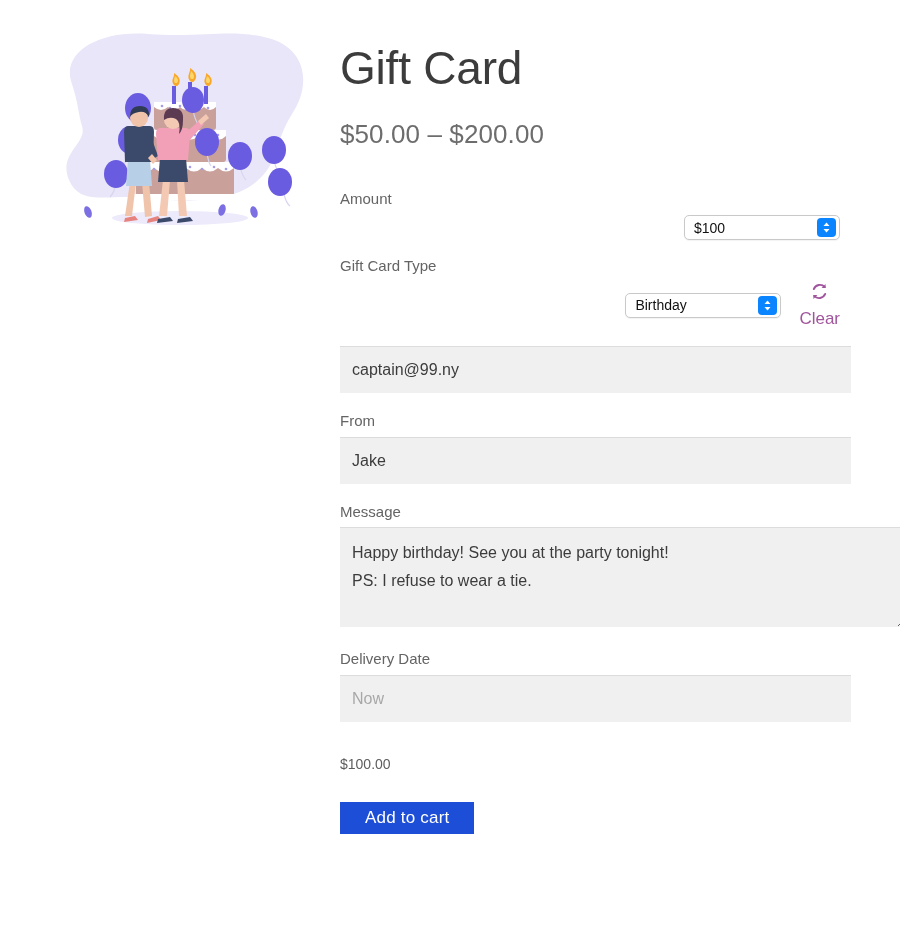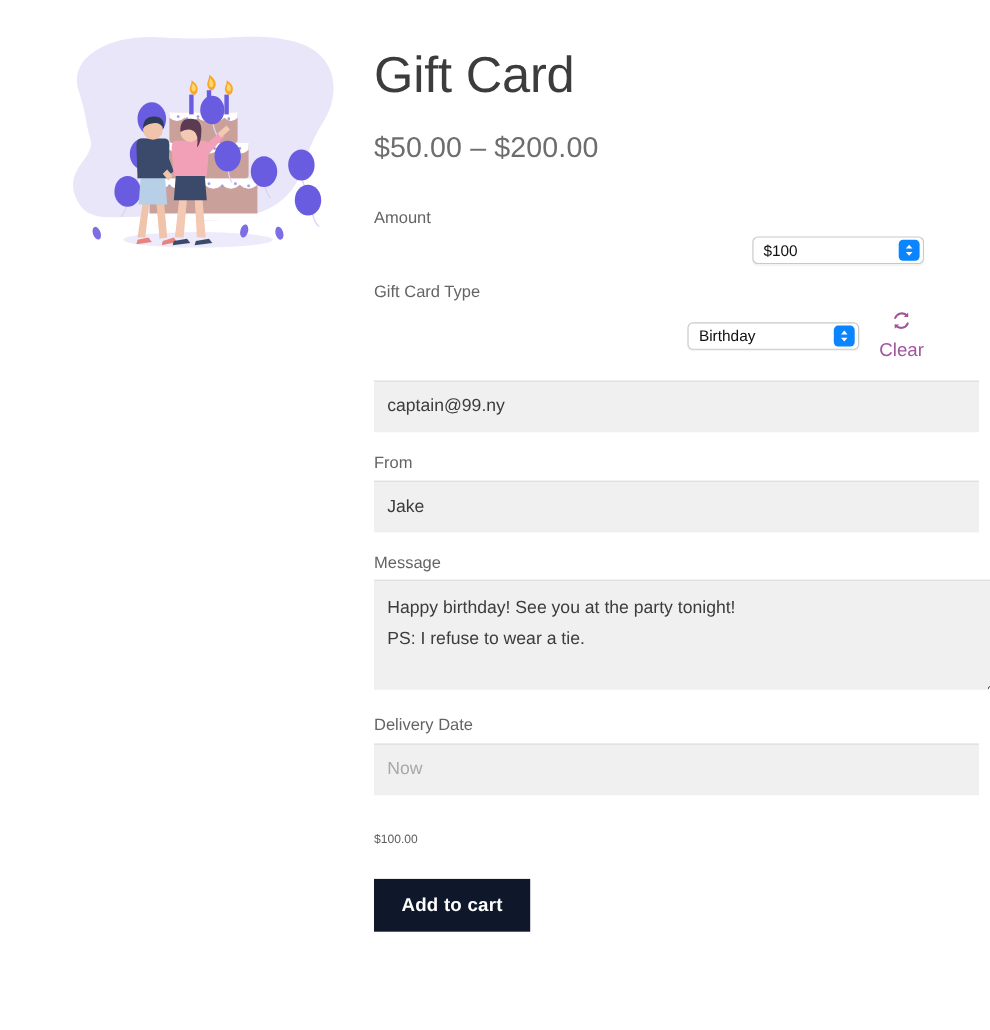--- a/index.html
+++ b/index.html
@@ -112,21 +112,21 @@
     color: #a0559c;
     font-size: 17px;
     text-decoration: none;
     cursor: pointer;
     flex-direction: column;
   }
   .clear-link .reset-icon { display: flex; }
 
   
   .text-input {
-    width: 550px;
+    width: 511px;
     height: 47px;
     box-sizing: border-box;
     background: #f0f0f0;
     border: none;
     border-top: 1px solid #dcdcdc;
     padding: 0 12px;
     font-size: 16px;
     font-family: "Liberation Sans", sans-serif;
     color: #3c3c3c;
     outline: none;
@@ -143,36 +143,36 @@
     padding: 11px 12px;
     font-size: 16px;
     line-height: 1.72;
     font-family: "Liberation Sans", sans-serif;
     color: #3c3c3c;
     outline: none;
     resize: vertical;
   }
 
   .total-price {
-    font-size: 11px;
+    font-size: 14px;
     color: #5d5d5d;
     margin-top: 34px;
   }
 
   .add-to-cart {
     margin-top: 30px;
-    background: #0f172a;
+    background: #1d4ed8;
     color: #ffffff;
     border: none;
     border-radius: 0;
     font-family: "Liberation Sans", sans-serif;
     font-size: 17px;
-    font-weight: bold;
+    font-weight: normal;
     padding: 0 25px;
-    height: 48px;
+    height: 32px;
     cursor: pointer;
     letter-spacing: 0.2px;
   }
 </style>
 </head>
 <body>
 
 <div class="page">
 
   <div class="gallery">

